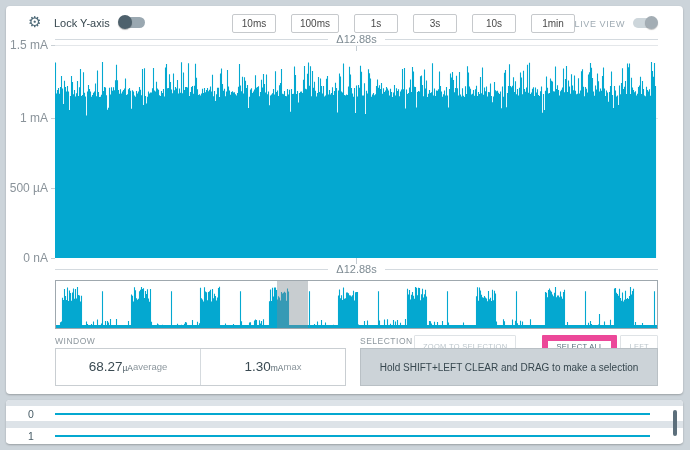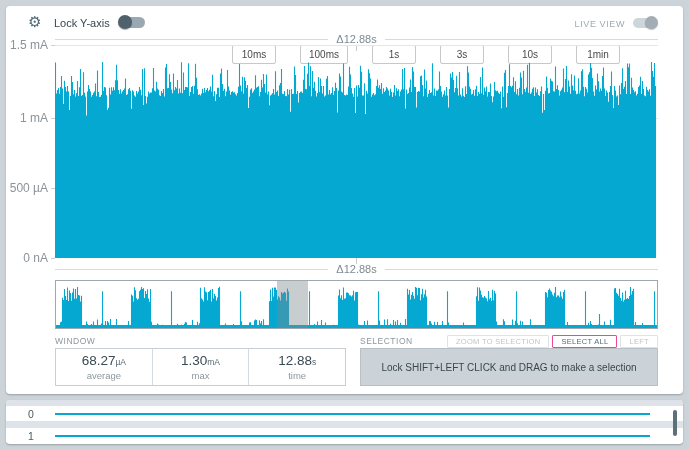--- a/index.html
+++ b/index.html
@@ -19,21 +19,21 @@
   
   .gear{position:absolute;left:22px;top:7px;font-size:15px;color:#4e6a78;line-height:18px;cursor:pointer;}
   .lock-label{position:absolute;left:48px;top:11px;font-size:11px;color:#37474f;}
   .toggle{position:absolute;border-radius:7px;cursor:pointer;}
   #lock-toggle{left:113px;top:11px;width:26px;height:11px;background:#9aa8b1;}
   #lock-toggle .knob{position:absolute;left:-1px;top:-2px;width:14px;height:14px;border-radius:50%;background:#4e616c;box-shadow:0 1px 1px rgba(0,0,0,.3);}
   #live-toggle{right:26px;top:12px;width:24px;height:10px;background:#cdd6db;}
   #live-toggle .knob{position:absolute;right:-1px;top:-2px;width:13px;height:13px;border-radius:50%;background:#a3adb4;box-shadow:0 1px 1px rgba(0,0,0,.25);}
   .live-label{position:absolute;right:58px;top:13px;font-size:9px;letter-spacing:.6px;color:#9fabb3;}
 
-  #time-buttons{position:absolute;left:226px;top:8px;display:flex;gap:24px;margin-top:31px;}
+  #time-buttons{position:absolute;left:226px;top:8px;display:flex;gap:15px;}
   #time-buttons button{
     font-family:"Liberation Sans",sans-serif;font-size:10px;color:#4a4a4a;
     background:#fff;border:1px solid #c6c9cc;border-radius:2px;
     min-width:44px;padding:3px 8px;cursor:pointer;line-height:11px;
   }
 
   
   .delta-row{position:absolute;left:49px;width:603px;height:10px;display:flex;align-items:center;}
   .delta-row .rule{flex:1;height:1px;background:#d4dadf;}
   .delta-row .delta-label{font-size:11px;color:#7e8b93;padding:5px 8px;white-space:nowrap;}
@@ -44,33 +44,33 @@
   .ytick-dash{position:absolute;left:45px;width:4px;height:1px;background:#c9d0d5;}
 
   svg{display:block;}
   #main-chart-svg{position:absolute;left:49px;top:39px;}
   #minimap{position:absolute;left:49px;top:274px;width:601px;height:47px;border:1px solid #9fa8ae;background:#fff;}
   #minimap-window{position:absolute;top:0;bottom:0;background:rgba(125,136,144,.42);}
 
   
   .section-label{position:absolute;font-size:8.5px;letter-spacing:.5px;color:#8d979e;}
   #stats-box{position:absolute;left:49px;top:342px;width:291px;height:38px;border:1px solid #c9ced2;background:#fff;display:flex;box-sizing:border-box;}
-  .stat-cell{flex:1;border-right:1px solid #d5dade;display:flex;flex-direction:column;align-items:center;justify-content:center;cursor:default;}
+  .stat-cell{flex:1;border-right:1px solid #d5dade;display:flex;flex-direction:row;align-items:center;justify-content:center;cursor:default;}
   .stat-cell:last-child{border-right:none;}
   .stat-value{font-size:13.5px;color:#3a4a52;line-height:15px;}
   .stat-unit{font-size:8.5px;color:#5a6a72;}
   .stat-label{font-size:9.5px;color:#8d979e;line-height:12px;}
 
   #selection-buttons{position:absolute;right:25px;top:329px;display:flex;gap:3px;}
   #selection-buttons button{
     font-family:"Liberation Sans",sans-serif;font-size:7.5px;letter-spacing:.3px;
     background:#fff;border-radius:1px;padding:1px 8px;line-height:9px;cursor:pointer;
   }
   .btn-muted{color:#bcc6cc;border:1px solid #dfe3e6;}
-  .btn-active{color:#546e7a;border:1px solid #ec4899;}
+  .btn-active{color:#546e7a;border:6px solid #ec4899;margin-left:23px;}
 
   #selection-hint{
     position:absolute;left:354px;top:342px;width:298px;height:38px;box-sizing:border-box;
     background:#ccd3d8;border:1px solid #b9c0c5;
     display:flex;align-items:center;justify-content:center;
     font-size:10px;color:#37474f;text-align:center;
   }
 
   
   .strip{background:#dde3e8;width:100%;}
@@ -146,34 +146,30 @@
   <div class="section-label" style="left:49px;top:330px;">WINDOW</div>
   <div id="stats-box">
       <div class="stat-cell">
         <div class="stat-value"><span>68.27</span><span class="stat-unit">µA</span></div>
         <div class="stat-label">average</div>
       </div>
       <div class="stat-cell">
         <div class="stat-value"><span>1.30</span><span class="stat-unit">mA</span></div>
         <div class="stat-label">max</div>
       </div>
-      <div class="stat-cell">
-        <div class="stat-value"><span>12.88</span><span class="stat-unit">s</span></div>
-        <div class="stat-label">time</div>
-      </div>
     </div>
 
   <div class="section-label" style="left:354px;top:330px;">SELECTION</div>
   <div id="selection-buttons">
       <button class="btn-muted">ZOOM TO SELECTION</button>
       <button class="btn-active">SELECT ALL</button>
       <button class="btn-muted">LEFT</button>
     </div>
   <div id="selection-hint">
-    <span>Lock SHIFT+LEFT CLICK and DRAG to make a selection</span>
+    <span>Hold SHIFT+LEFT CLEAR and DRAG to make a selection</span>
   </div>
 </div>
 
 <div class="card" id="digital-card">
   <div id="dig-rows">
       <div class="strip" style="height: 6px;"></div>
       <div class="dig-row" style="height: 15px;">
         <div class="dig-label">0</div>
         <div class="dig-line"></div>
       </div>

